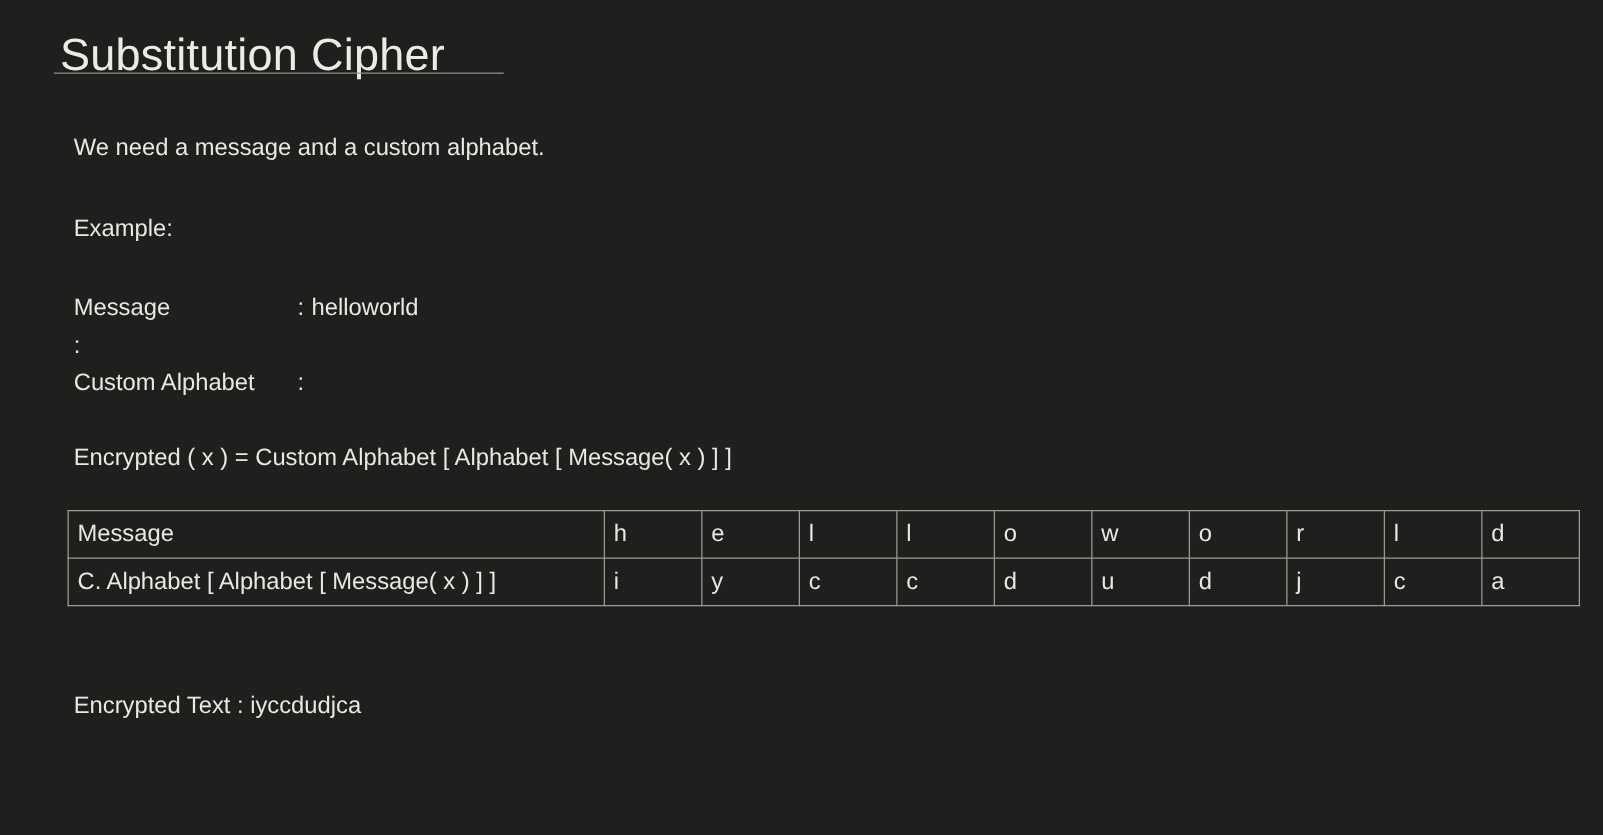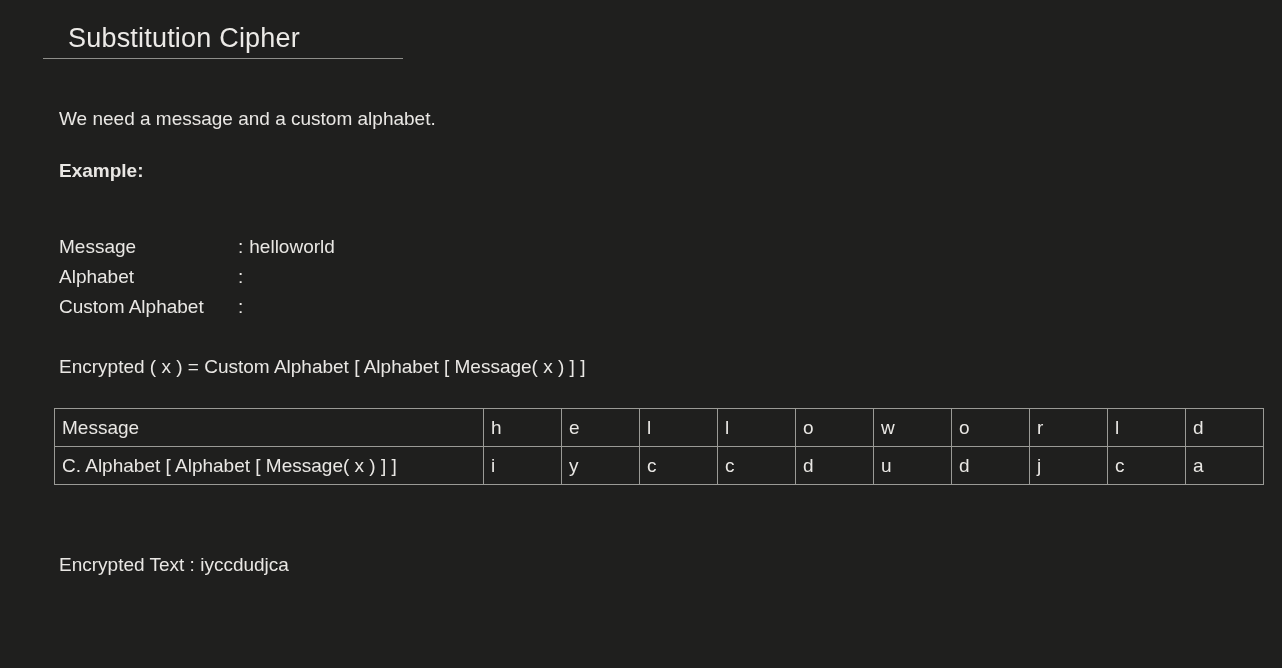--- a/index.html
+++ b/index.html
@@ -13,23 +13,23 @@
     font-family: "Liberation Sans", sans-serif;
     color: #e9e7e4;
     overflow: hidden;
     position: relative;
     -webkit-font-smoothing: antialiased;
   }
 
   
   .slide-title {
     position: absolute;
-    left: 68px;
+    left: 48px;
     top: 22px;
-    font-size: 27px;
+    font-size: 36px;
     font-weight: 400;
     letter-spacing: 0.2px;
     color: #eceae7;
     line-height: 1.2;
     white-space: nowrap;
   }
   .title-rule {
     position: absolute;
     left: 43px;
     top: 58px;
@@ -41,21 +41,21 @@
   
   .body-line {
     position: absolute;
     left: 59px;
     font-size: 19px;
     line-height: 1.25;
     color: #e9e7e4;
     white-space: nowrap;
   }
   .intro        { top: 107px; }
-  .example-head { top: 159px; font-weight: bold; }
+  .example-head { top: 172px; font-weight: normal; }
   .formula      { top: 355px; }
   .enc-text     { top: 553px; }
 
   
   .defs {
     position: absolute;
     left: 59px;
     top: 232px;
     font-size: 19px;
     line-height: 30px;
@@ -106,21 +106,20 @@
 <div class="body-line intro">We need a message and a custom alphabet.</div>
 <div class="body-line example-head">Example:</div>
 
 <div class="defs">
   <div class="def-row">
     <span class="def-label">Message</span>
     <span class="def-sep">:</span>
     <span class="def-value">helloworld</span>
   </div>
   <div class="def-row">
-    <span class="def-label">Alphabet</span>
     <span class="def-sep">:</span>
   </div>
   <div class="def-row">
     <span class="def-label">Custom Alphabet</span>
     <span class="def-sep">:</span>
   </div>
 </div>
 
 <div class="body-line formula">Encrypted ( x ) = Custom Alphabet [ Alphabet [ Message( x ) ] ]</div>
 

